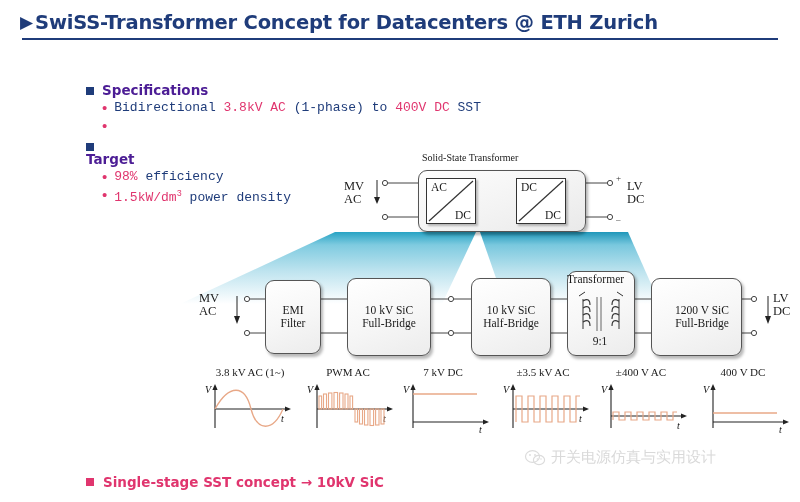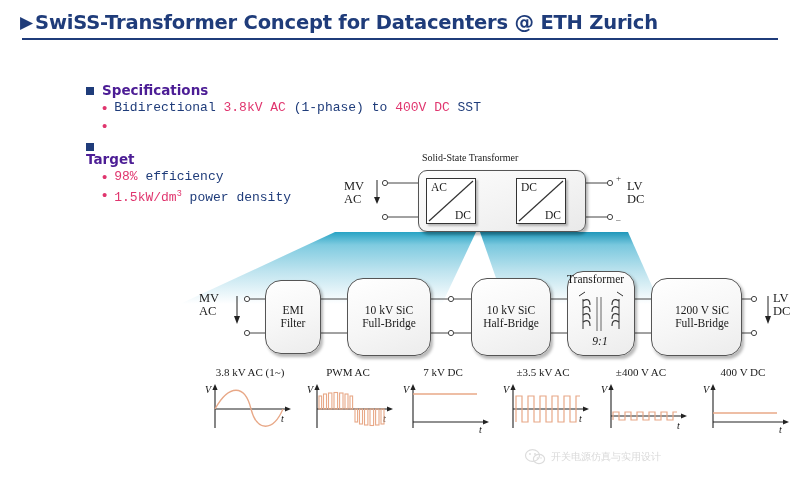--- a/index.html
+++ b/index.html
@@ -74,46 +74,46 @@
     box-shadow:1.5px 1.5px 2px rgba(0,0,0,0.25);
   }
   .conv .diag{position:absolute;left:0;top:0;width:100%;height:100%;}
   .conv .lbl{position:absolute;font-size:11.5px;}
   .sidelabel{position:absolute;font-size:12.5px;line-height:13px;white-space:nowrap;}
   .tiny{position:absolute;font-size:9px;color:#333;}
 
   
   #chain{position:absolute;left:195px;top:283px;width:600px;height:80px;}
   .cbox{
-    position:absolute;border:1.2px solid #555;border-radius:16px;
+    position:absolute;border:1.2px solid #555;border-radius:9px;
     background:linear-gradient(160deg,#ffffff 0%,#f7f7f7 50%,#ececec 100%);
     box-shadow:2px 2.5px 3px rgba(0,0,0,0.28);
     display:flex;align-items:center;justify-content:center;text-align:center;
   }
   .cbox .cbl{font-size:11.5px;line-height:13.5px;}
   .xfmr-cap{position:absolute;font-size:11.5px;white-space:nowrap;}
-  .xfmr-ratio{position:absolute;font-size:11.5px;white-space:nowrap;font-style:italic;}
+  .xfmr-ratio{position:absolute;font-size:11.5px;white-space:nowrap;}
 
   
   #waves{position:absolute;left:195px;top:366px;width:600px;height:75px;}
   .wlabel{position:absolute;font-size:11px;white-space:nowrap;text-align:center;}
   .wplot{position:absolute;top:16px;width:96px;height:52px;}
 
   
   .bottom{position:absolute;left:86px;top:474px;display:flex;align-items:center;}
   .bottom-mark{width:8px;height:8px;background:#E0356E;margin-right:9px;flex:none;}
   .bottom-text{
     color:#E0356E;font-size:13.5px;font-weight:bold;
     font-family:"DejaVu Sans","Liberation Sans",sans-serif;white-space:nowrap;
   }
 
   
   .watermark{
     position:absolute;left:524px;top:448px;display:flex;align-items:center;
-    color:#d9d9d9;font-size:10px;white-space:nowrap;
+    color:#d9d9d9;font-size:15px;white-space:nowrap;
     font-family:"DejaVu Sans","Liberation Sans",sans-serif;
   }
   .wm-icon{margin-right:5px;display:block;}
 </style>
 </head>
 <body>
 
 <div id="slide">
 
   <div class="title-row">
@@ -408,14 +408,18 @@
       <ellipse cx="8.5" cy="7.5" rx="7" ry="5.8" fill="none" stroke="#dcdcdc" stroke-width="1.2"></ellipse>
       <circle cx="6" cy="6" r="0.9" fill="#dcdcdc"></circle>
       <circle cx="11" cy="6" r="0.9" fill="#dcdcdc"></circle>
       <ellipse cx="15" cy="11" rx="5.6" ry="4.6" fill="none" stroke="#dcdcdc" stroke-width="1.2"></ellipse>
       <circle cx="13.3" cy="10" r="0.75" fill="#dcdcdc"></circle>
       <circle cx="17" cy="10" r="0.75" fill="#dcdcdc"></circle>
     </svg>
     <span>开关电源仿真与实用设计</span>
   </div>
 
+  <div class="bottom">
+    <span class="bottom-mark"></span>
+    <span class="bottom-text">Single-stage SST concept → 10kV SiC</span>
+  </div>
 
 </div>
 
 </body></html>

